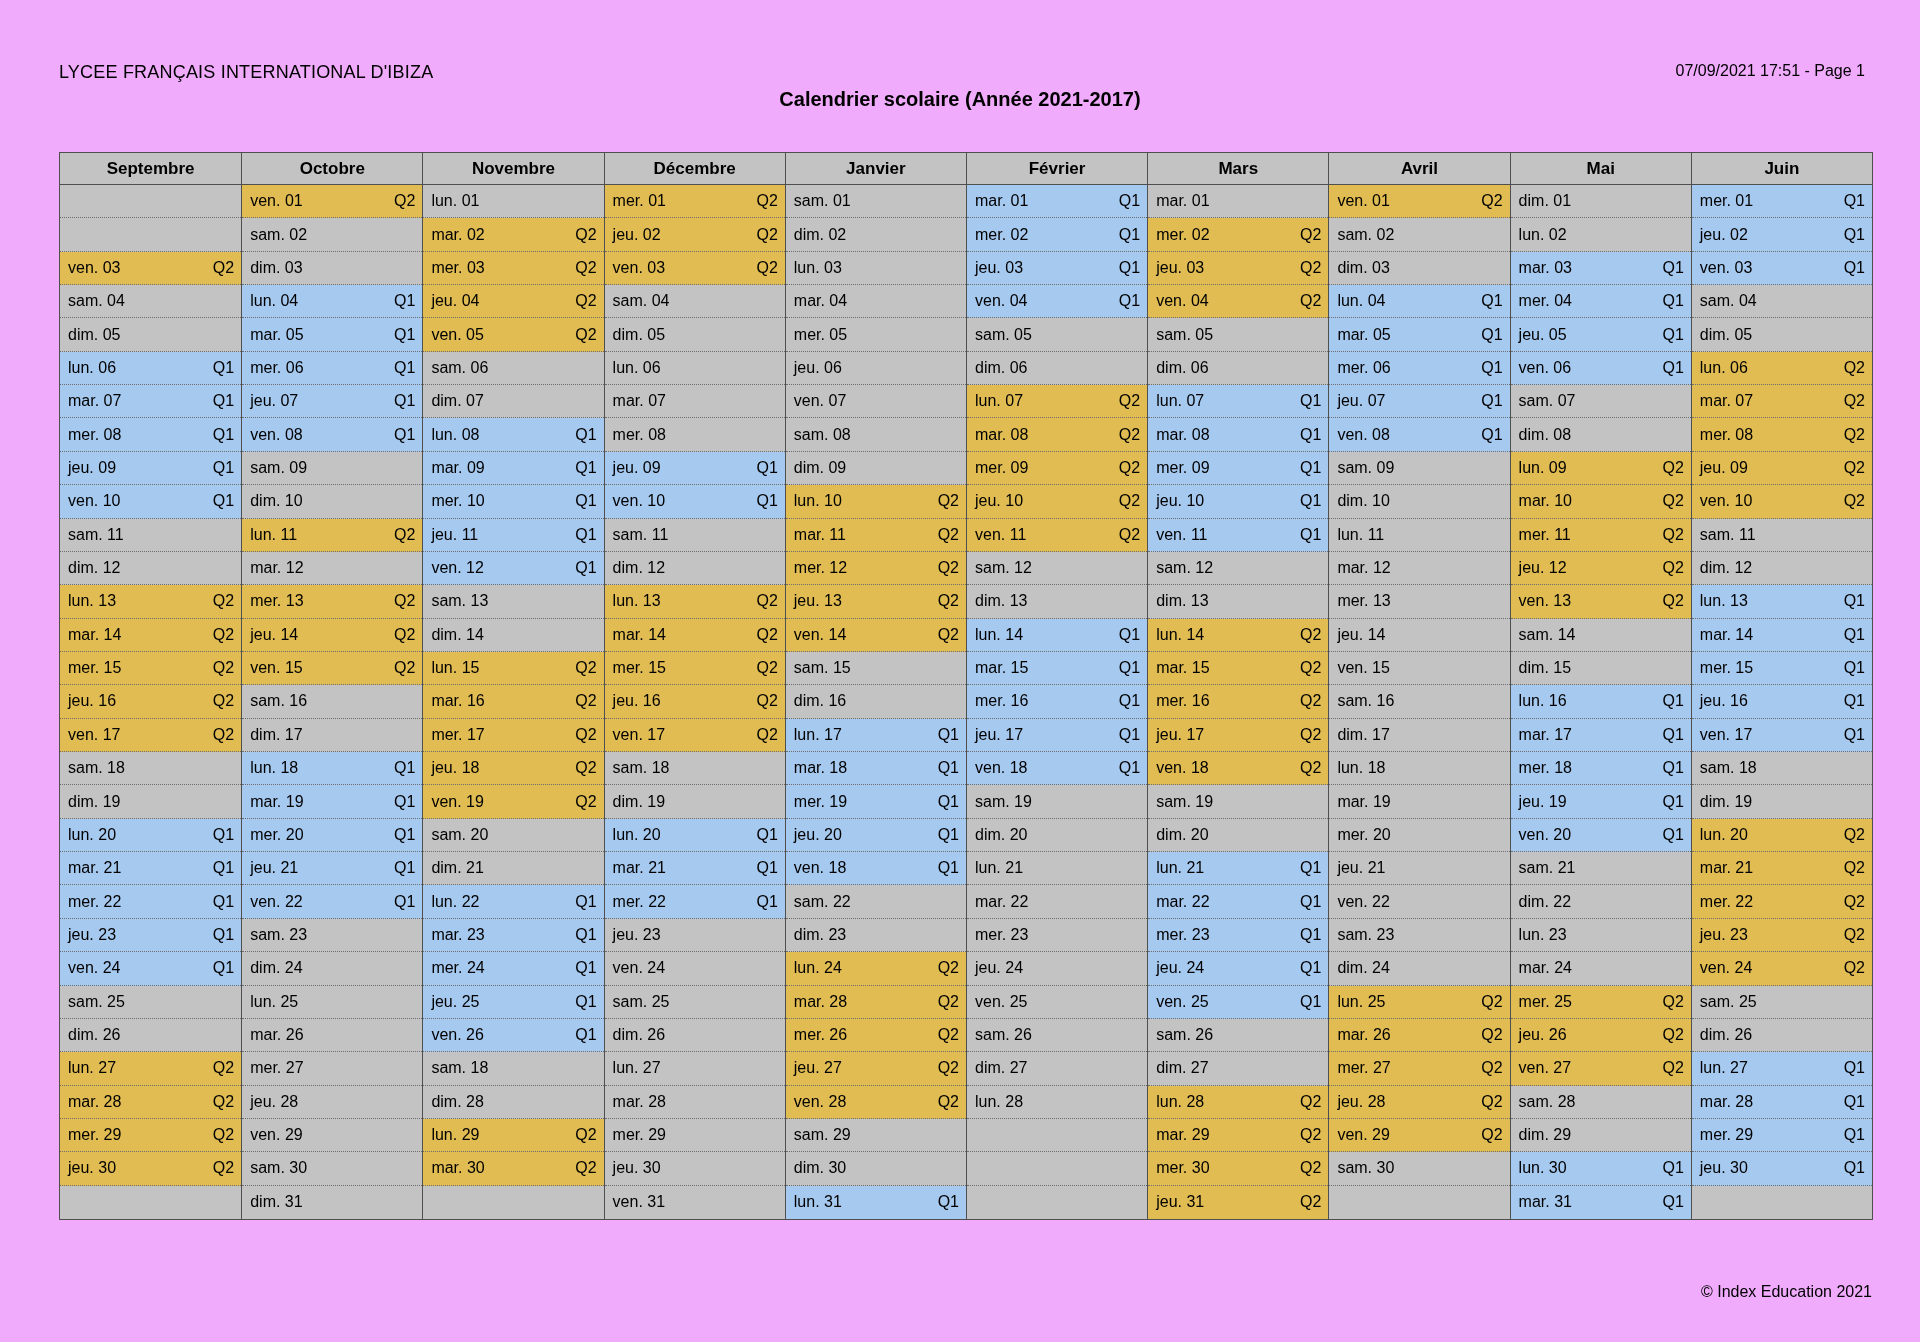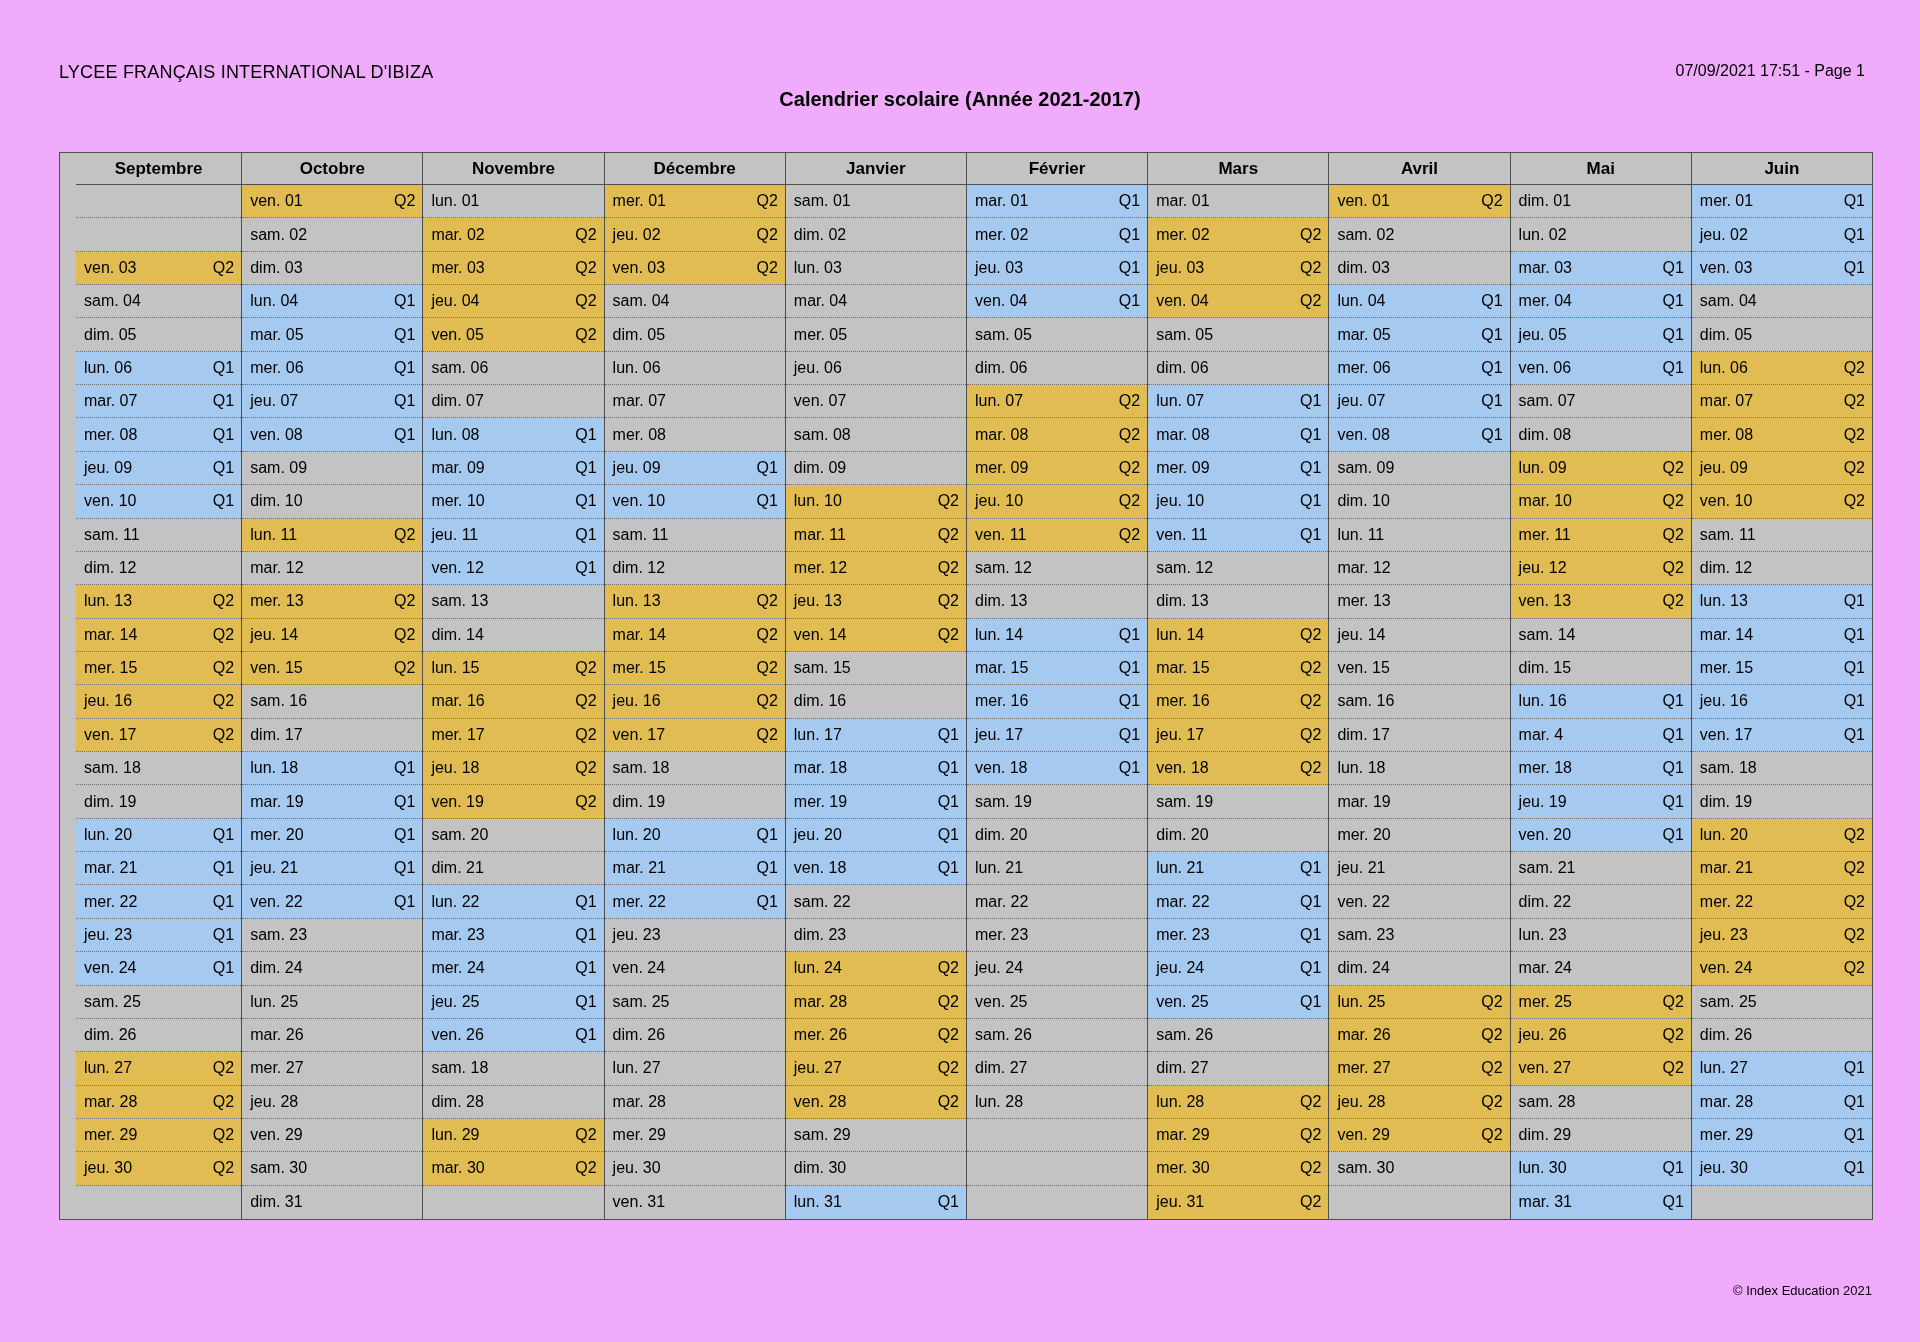--- a/index.html
+++ b/index.html
@@ -10,36 +10,36 @@
   }
   .school-name { position:absolute; left:59px; top:62px; font-size:18px; letter-spacing:0.2px; }
   .print-info  { position:absolute; right:55px; top:62px; font-size:16px; }
   .doc-title   { position:absolute; left:0; top:88px; width:100%; text-align:center; font-size:20px; font-weight:bold; }
   .calendar {
     position:absolute; left:59px; top:152px; width:1814px; height:1068px;
     display:grid; grid-template-columns:repeat(10, 1fr);
     border:1px solid var(--line); background:var(--off);
   }
   .month-col { display:grid; grid-template-rows:32px repeat(31, 1fr); border-left:1px solid var(--line); min-width:0; }
-  .month-col:first-child { border-left:none;margin-left:16px; }
+  .month-col:first-child { border-left:none; }
   .month-header {
     display:flex; align-items:center; justify-content:center;
     background:var(--off); font-weight:bold; font-size:17px;
     border-bottom:1px solid var(--line);
   }
   .cell {
     display:flex; align-items:center; justify-content:space-between;
     padding:0 7px 0 8px; font-size:16px; line-height:1;
     border-bottom:1px dotted var(--dot); overflow:hidden; white-space:nowrap;
   }
   .cell:last-child { border-bottom:none; }
   .cell.off { background:var(--off); }
   .cell.q1  { background:var(--q1); }
   .cell.q2  { background:var(--q2); }
-  .copyright { position:absolute; right:48px; top:1283px; font-size:13px; }
+  .copyright { position:absolute; right:48px; top:1283px; font-size:16px; }
 </style>
 </head>
 <body>
 
 <div class="page">
   <div class="school-name">LYCEE FRANÇAIS INTERNATIONAL D'IBIZA</div>
   <div class="print-info">07/09/2021 17:51 - Page 1</div>
   <div class="doc-title">Calendrier scolaire (Année 2021-2017)</div>
   <div class="calendar" id="calendar">
       <div class="month-col">
@@ -1118,21 +1118,21 @@
         </div>
         <div class="cell off">
           <span>dim. 15</span>
           <span></span>
         </div>
         <div class="cell q1">
           <span>lun. 16</span>
           <span>Q1</span>
         </div>
         <div class="cell q1">
-          <span>mar. 4</span>
+          <span>mar. 17</span>
           <span>Q1</span>
         </div>
         <div class="cell q1">
           <span>mer. 18</span>
           <span>Q1</span>
         </div>
         <div class="cell q1">
           <span>jeu. 19</span>
           <span>Q1</span>
         </div>

